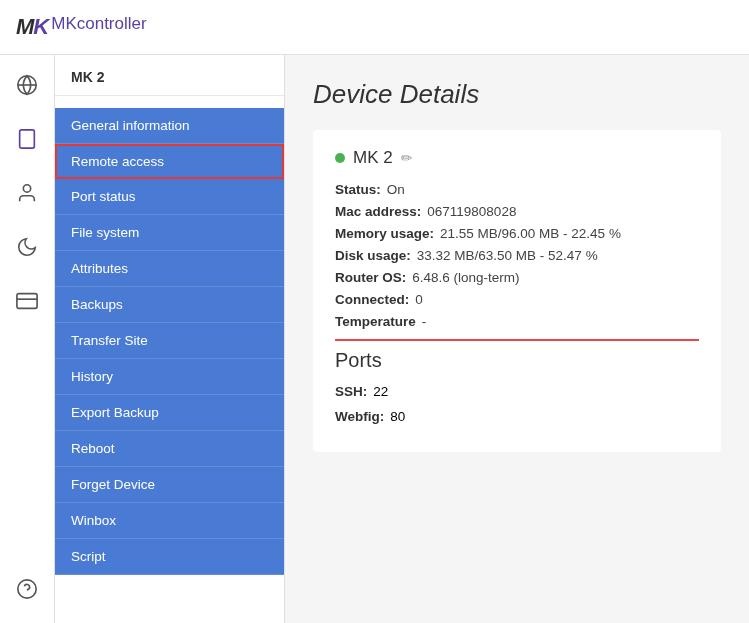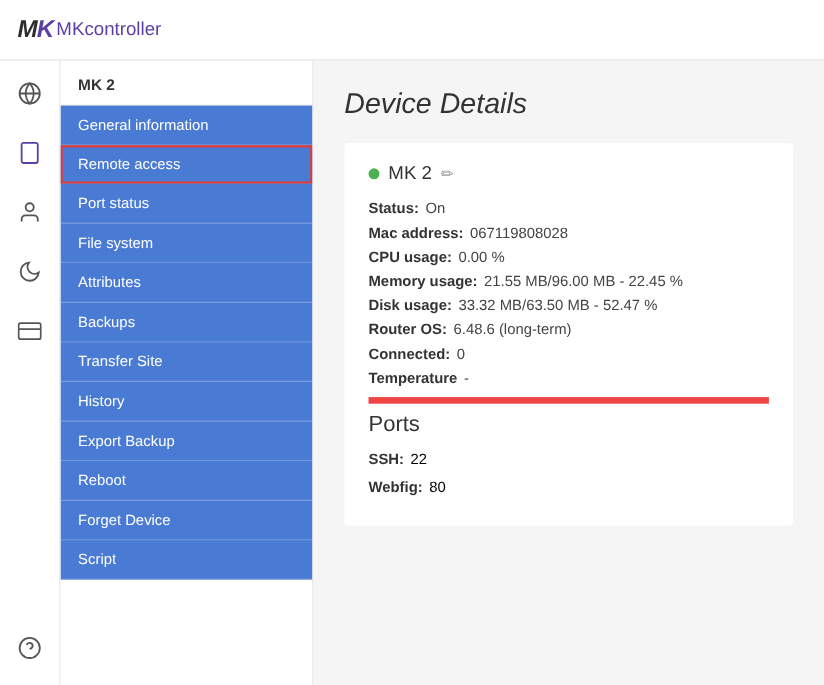--- a/index.html
+++ b/index.html
@@ -18,21 +18,21 @@
       background: #fff;
       height: 55px;
       display: flex;
       align-items: center;
       padding: 0 16px;
       border-bottom: 1px solid #e0e0e0;
       flex-shrink: 0;
     }
     .logo {
       display: flex;
-      align-items: center;
+      align-items: flex-start;
       gap: 2px;
     }
     .logo-mk {
       font-size: 22px;
       font-weight: 900;
       color: #2d2d2d;
       font-style: italic;
       letter-spacing: -1px;
     }
     .logo-mk span {
@@ -96,20 +96,21 @@
     }
     .device-sidebar-title {
       font-size: 14px;
       font-weight: 600;
       color: #333;
       padding: 14px 16px 10px;
       border-bottom: 1px solid #e8e8e8;
     }
     .sidebar-menu {
       list-style: none;
+      margin-top: 12px;
     }
     .sidebar-menu li {
       padding: 10px 16px;
       font-size: 13.5px;
       color: #fff;
       background: #4a7bd4;
       cursor: pointer;
       border-bottom: 1px solid rgba(255,255,255,0.15);
     }
     .sidebar-menu li.active-highlight {
@@ -184,21 +185,21 @@
     
     .ports-section {
       margin-top: 10px;
     }
     .ports-title {
       font-size: 20px;
       font-weight: 300;
       color: #333;
       margin-bottom: 12px;
       padding-top: 8px;
-      border-top: 6px solid #ef4444;
+      border-top: 2px solid #ef4444;
     }
     .port-row {
       display: flex;
       align-items: baseline;
       margin-bottom: 10px;
       font-size: 13.5px;
     }
     .port-label {
       font-weight: 700;
       color: #333;
@@ -280,20 +281,21 @@
         <li class="active-highlight" style="border: 2px solid rgb(229, 57, 53); padding: 8px 14px;">Remote access</li>
         <li>Port status</li>
         <li>File system</li>
         <li>Attributes</li>
         <li>Backups</li>
         <li>Transfer Site</li>
         <li>History</li>
         <li>Export Backup</li>
         <li>Reboot</li>
         <li>Forget Device</li>
+        <li>Winbox</li>
         <li>Script</li>
       </ul>
   </div>
 
   <div class="content-area">
     <h1 class="page-title">Device Details</h1>
 
     <div class="device-card">
       <div class="device-name-row">
         <div class="status-dot"></div>
@@ -301,24 +303,20 @@
         <span class="edit-icon">✏</span>
       </div>
 
       <div class="info-row">
         <span class="info-label">Status:</span>
         <span class="info-value">On</span>
       </div>
       <div class="info-row">
         <span class="info-label">Mac address:</span>
         <span class="info-value">067119808028</span>
-      </div>
-      <div class="info-row">
-        <span class="info-label">CPU usage:</span>
-        <span class="info-value">0.00 %</span>
       </div>
       <div class="info-row">
         <span class="info-label">Memory usage:</span>
         <span class="info-value">21.55 MB/96.00 MB - 22.45 %</span>
       </div>
       <div class="info-row">
         <span class="info-label">Disk usage:</span>
         <span class="info-value">33.32 MB/63.50 MB - 52.47 %</span>
       </div>
       <div class="info-row">

